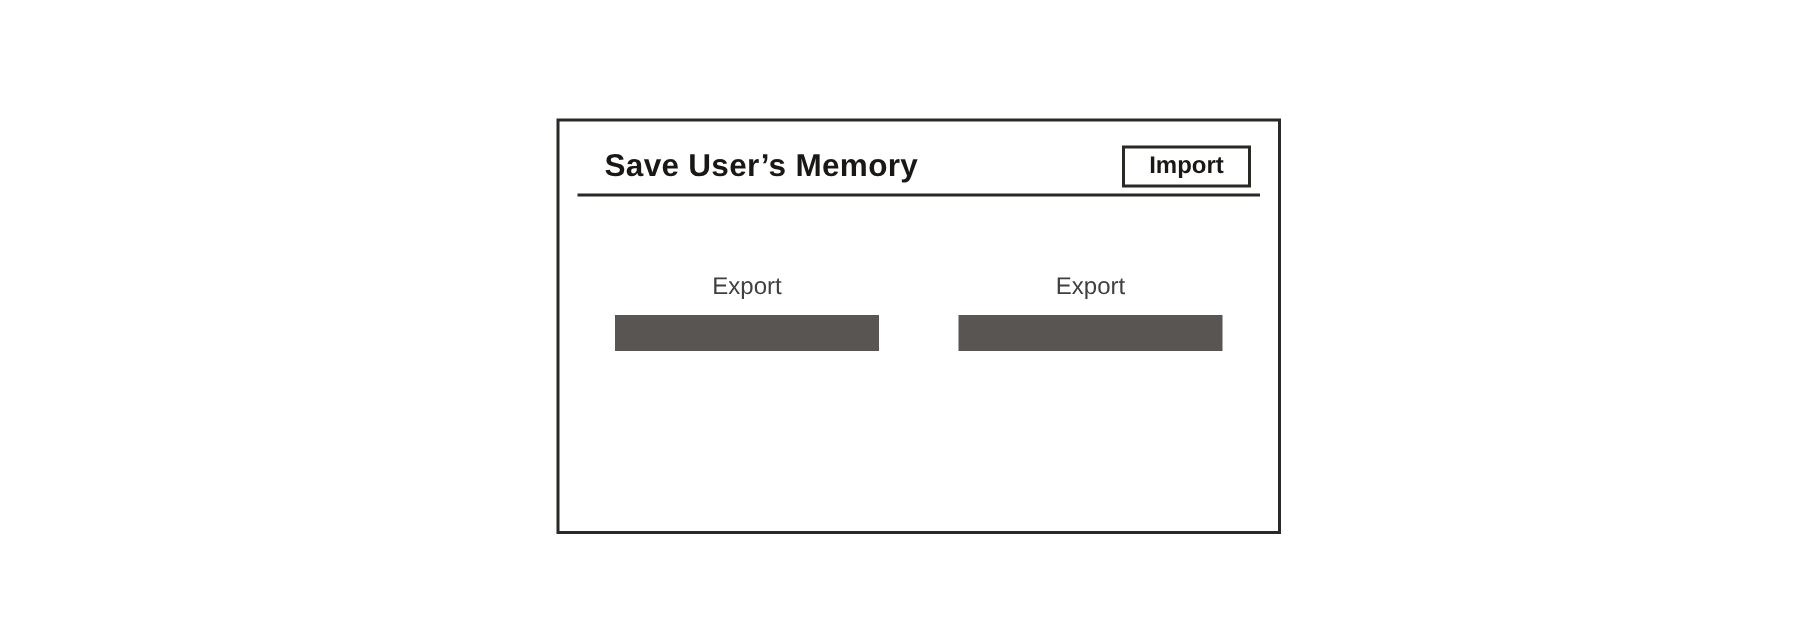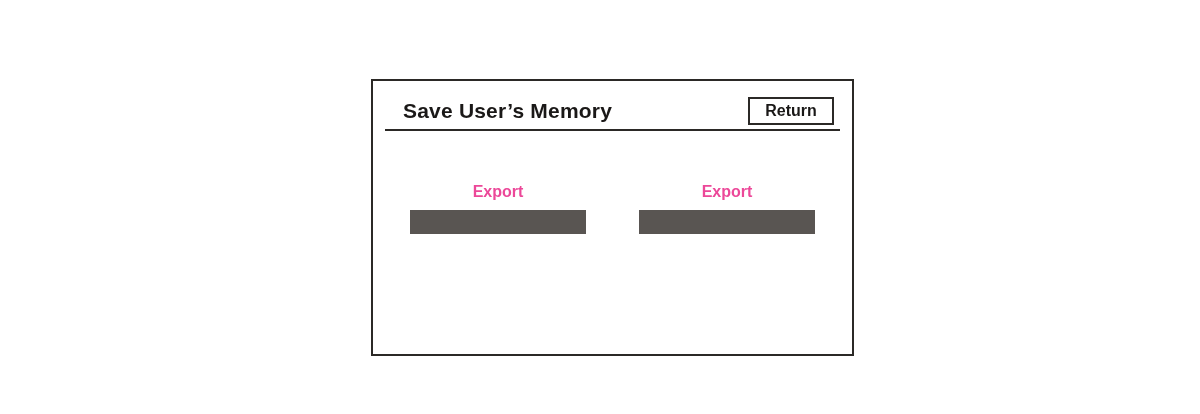--- a/index.html
+++ b/index.html
@@ -56,38 +56,37 @@
     padding: 28px 13px 0 13px;
   }
   .tab {
     width: 200px;
     cursor: pointer;
   }
   .tab-label {
     display: block;
     text-align: center;
     font-size: 16px;
-    color: #ec4899;
+    color: #404040;
     padding-bottom: 9px;
     white-space: nowrap;
-    font-weight: bold;
   }
   .tab-underline {
     height: 2px;
     background: #595552;
     width: 100%;
   }
 </style>
 </head>
 <body>
 
 <div class="dialog">
   <div class="dialog-header">
     <span class="dialog-title">Save User’s Memory</span>
-    <button class="return-button">Return</button>
+    <button class="return-button">Import</button>
   </div>
   <div class="dialog-body">
     <div class="tab">
       <span class="tab-label">Export</span>
       <div class="tab-underline"></div>
     </div>
     <div class="tab">
       <span class="tab-label">Export</span>
       <div class="tab-underline"></div>
     </div>

